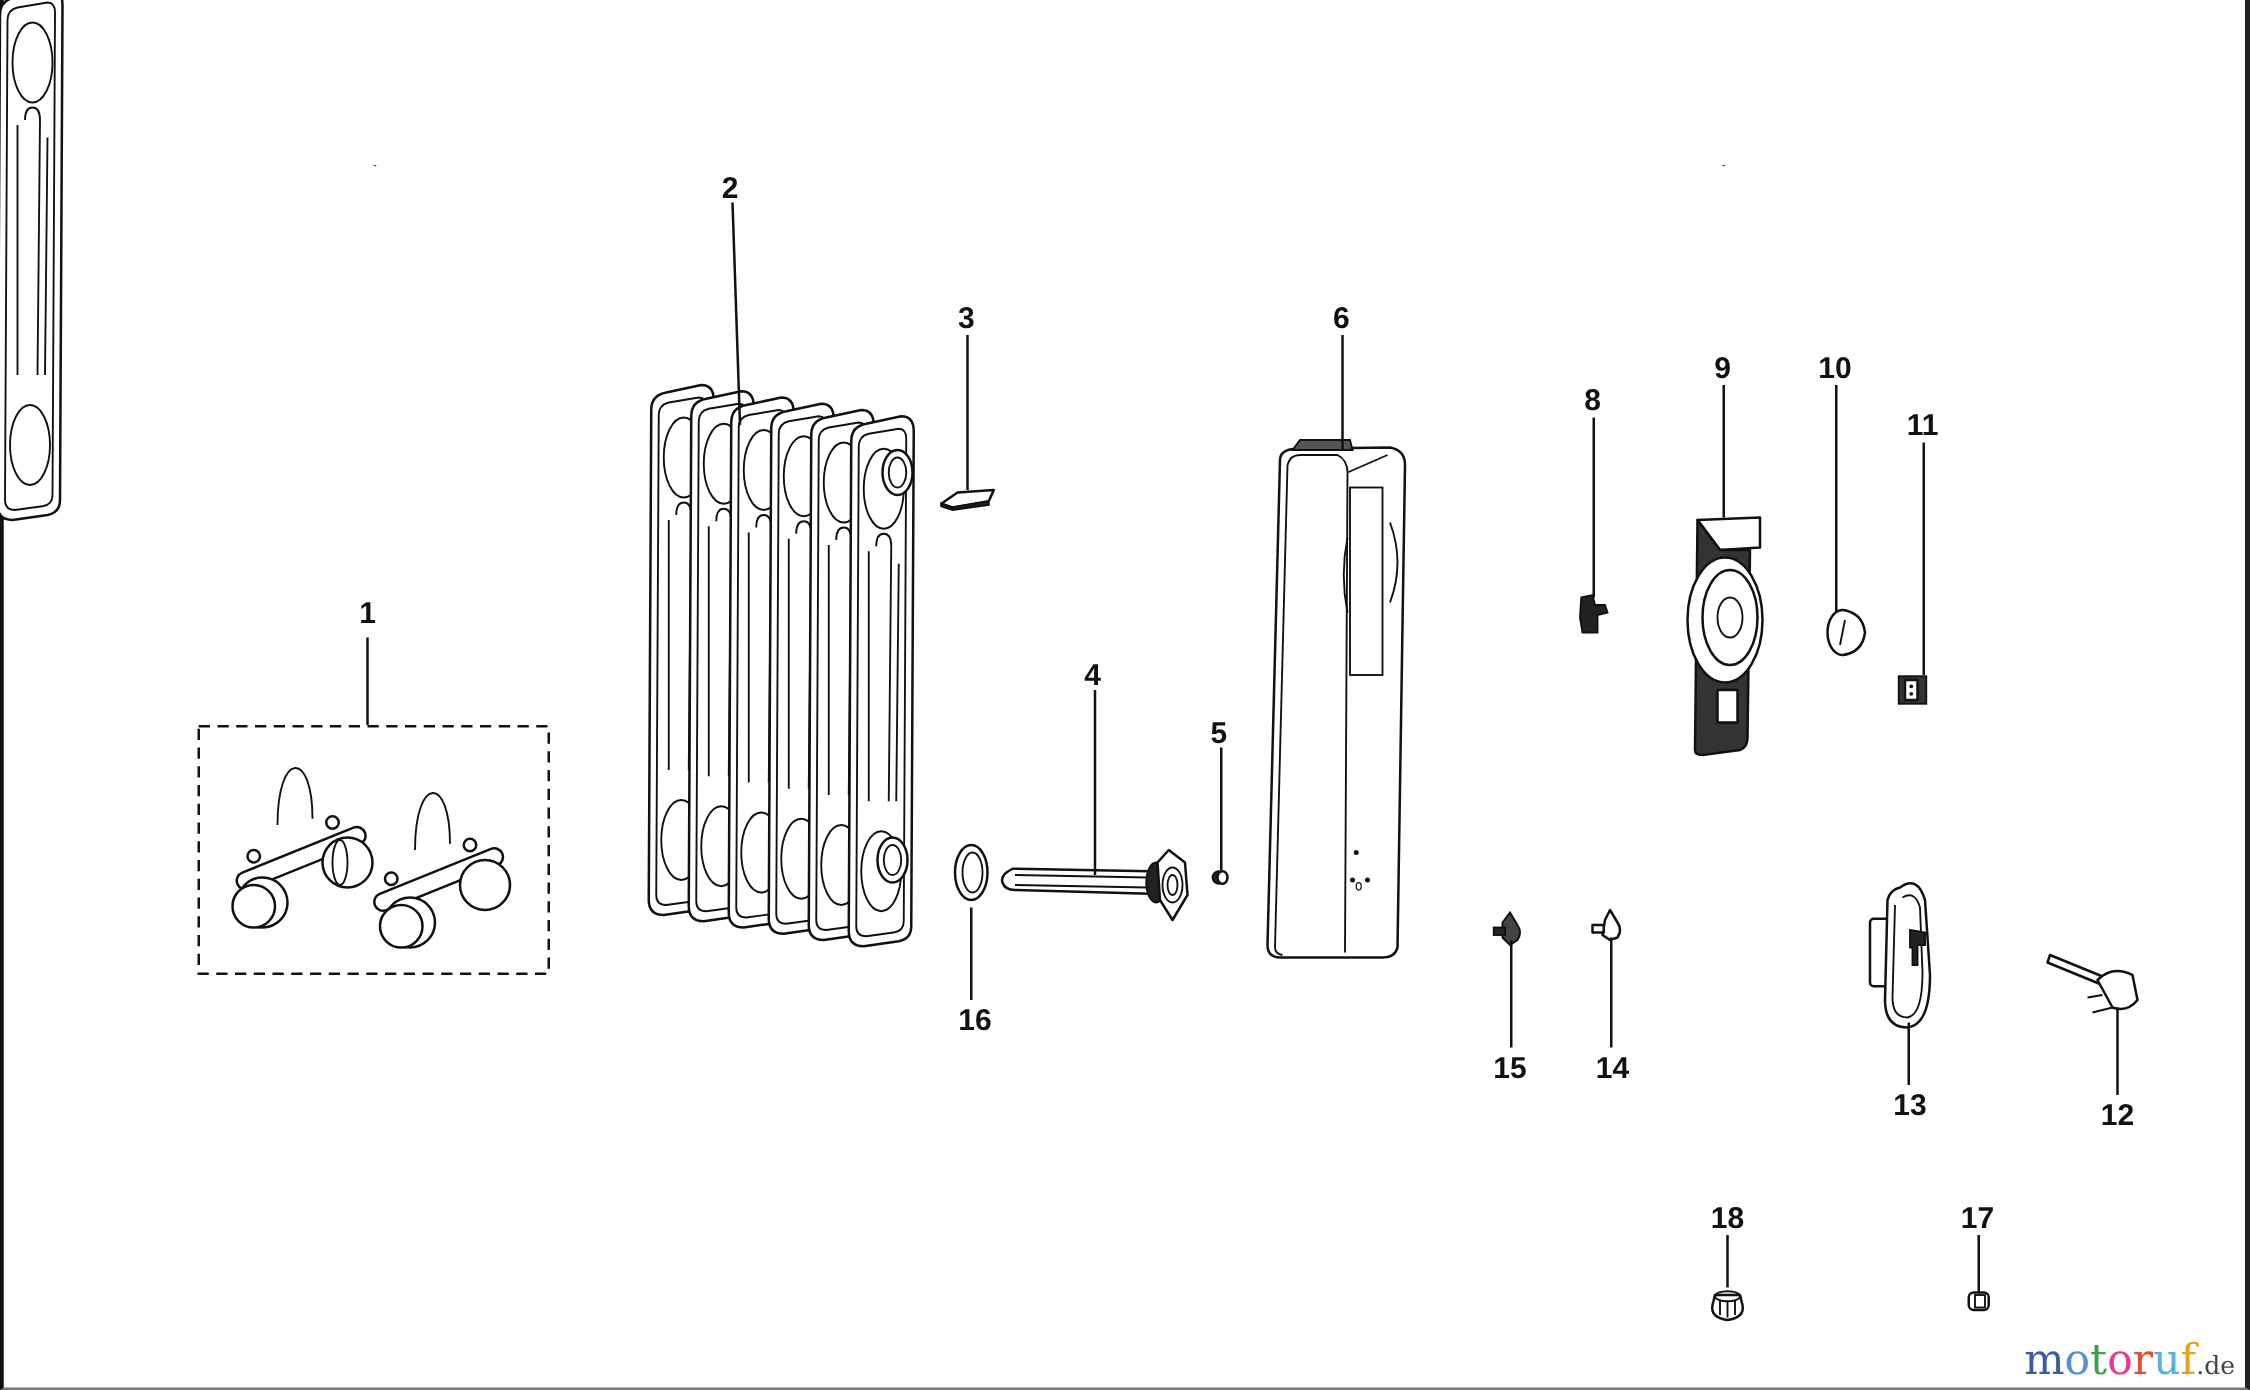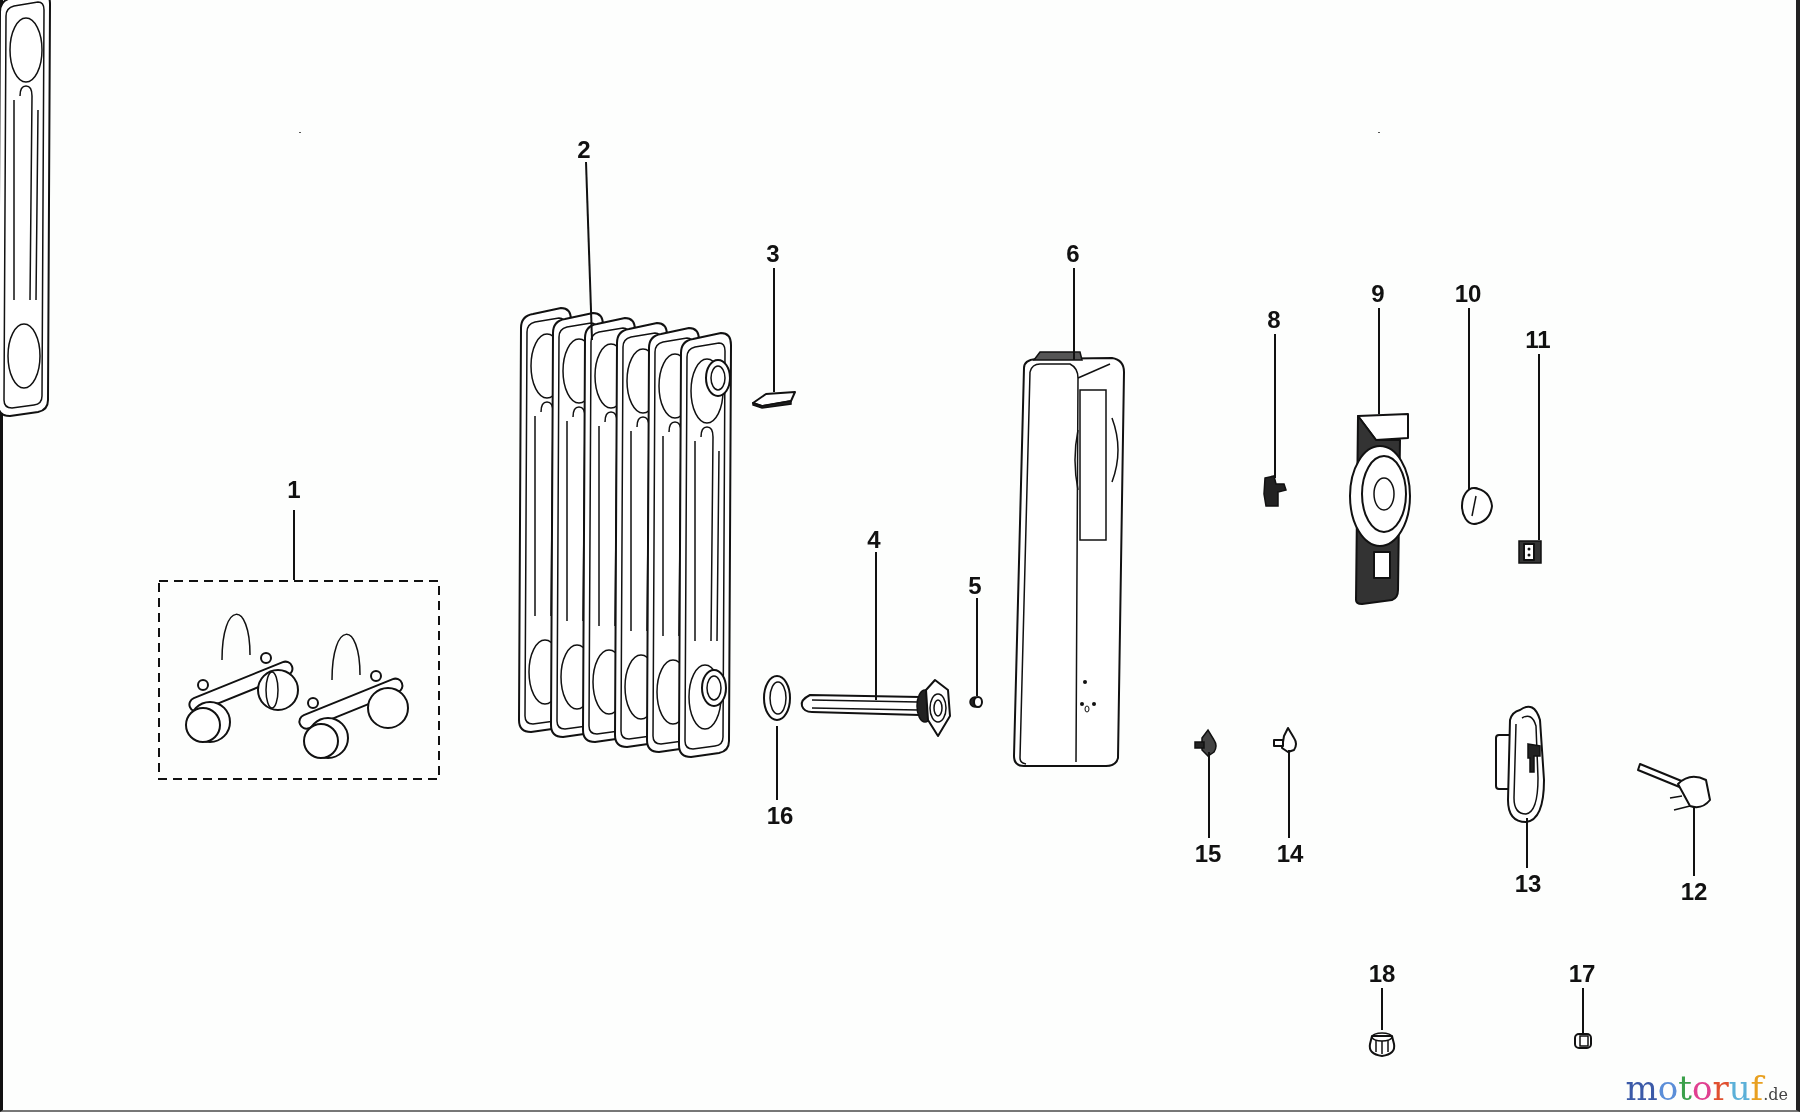--- a/index.html
+++ b/index.html
@@ -6,21 +6,21 @@
   body { width:1800px; height:1112px; position:relative; overflow:hidden; font-family:"Liberation Sans", sans-serif; }
   .frame { position:absolute; left:0; top:0; width:1800px; height:1112px; box-sizing:border-box;
            border-left:3px solid #111; border-right:4px solid #222; border-bottom:2px solid #777; }
   svg.diagram { position:absolute; left:0; top:0; }
   .callout-label { font-family:"Liberation Sans", sans-serif; font-weight:bold; font-size:24px; fill:#111; }
   .leader { stroke:#111; stroke-width:2; }
   .part { fill:#fff; stroke:#111; stroke-width:2; stroke-linejoin:round; }
   .part-thin { fill:none; stroke:#111; stroke-width:1.5; }
   .dark { fill:#222; stroke:#111; stroke-width:1.5; }
   .watermark { position:absolute; right:12px; bottom:4px; font-family:"DejaVu Serif", serif; font-size:34px; letter-spacing:0px; }
-  .watermark .suffix { font-size:16px; }
+  .watermark .suffix { font-size:20px; }
 </style>
 </head>
 <body>
 
 <div class="frame"></div>
 
 <svg class="diagram" width="1800" height="1112" viewBox="0 0 1800 1112">
 
   <rect x="299" y="132" width="2" height="1" fill="#555"></rect>
   <rect x="1378" y="132" width="2" height="1" fill="#555"></rect>

